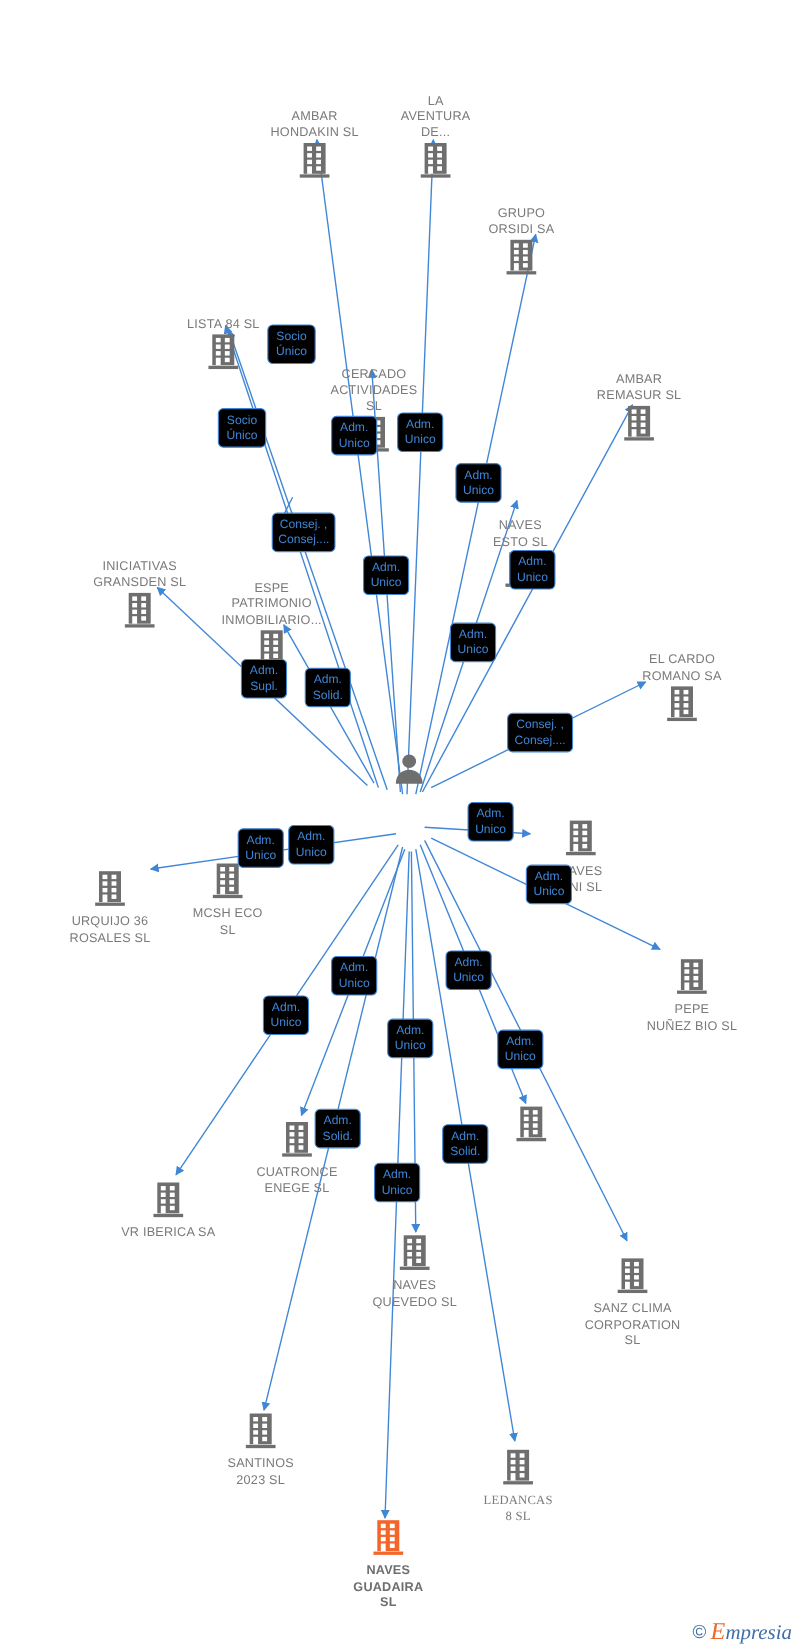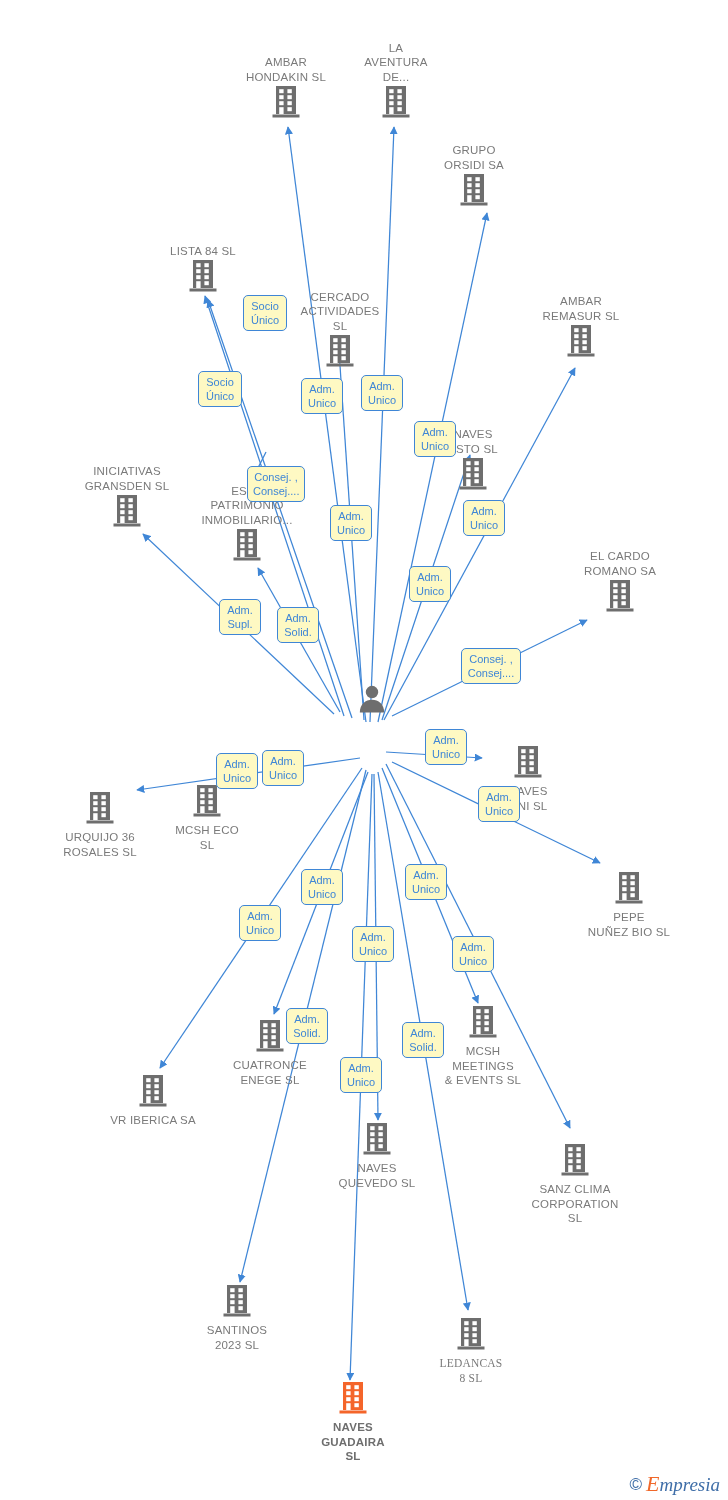--- a/index.html
+++ b/index.html
@@ -21,31 +21,32 @@
     z-index:3;
   }
   .node .ico{display:block;margin:0 auto;}
   .node .lbl{
     display:block;
     font-size:11.5px;
     line-height:14.5px;
     color:#7a7a7a;
     letter-spacing:.2px;
     white-space:pre-line;
+    margin-top:44px;
   }
   .node.below .lbl{margin-top:1px;}
   .node.above .lbl{margin-bottom:1px;}
 
   .person .lbl{color:#7a7a7a;}
 
   .elabel{
     position:absolute;
     border:1.3px solid #3f86d6;
     border-radius:5px;
-    background:#fef9c3;
+    background:#000000;
     color:#3f86d6;
     font-size:11px;
     line-height:14px;
     padding:3px 5px 0;
     text-align:center;
     white-space:pre-line;
     z-index:5;
     box-sizing:border-box;
   }
 
@@ -352,23 +353,20 @@
             <rect x="8.2" y="4.2" width="4.4" height="4" fill="#fff"></rect>
             <rect x="16.4" y="4.2" width="4.4" height="4" fill="#fff"></rect>
             <rect x="8.2" y="10.2" width="4.4" height="4" fill="#fff"></rect>
             <rect x="16.4" y="10.2" width="4.4" height="4" fill="#fff"></rect>
             <rect x="8.2" y="16.2" width="4.4" height="4" fill="#fff"></rect>
             <rect x="16.4" y="16.2" width="4.4" height="4" fill="#fff"></rect>
             <rect x="8.2" y="22.2" width="4.4" height="6.8" fill="#fff"></rect>
             <rect x="16.4" y="22.2" width="4.4" height="4" fill="#fff"></rect>
             <rect x="1.5" y="29.5" width="27" height="3" fill="#6e6e6e"></rect>
           </svg></span>
-        <span class="lbl">MCSH
-MEETINGS
-&amp; EVENTS  SL</span>
       </div>
       <div class="node below" style="left: 153px; top: 1074px;">
         <span class="ico"><svg width="30" height="34" viewBox="0 0 30 34" aria-hidden="true">
             <rect x="5" y="1" width="20" height="28" fill="#6e6e6e"></rect>
             <rect x="8.2" y="4.2" width="4.4" height="4" fill="#fff"></rect>
             <rect x="16.4" y="4.2" width="4.4" height="4" fill="#fff"></rect>
             <rect x="8.2" y="10.2" width="4.4" height="4" fill="#fff"></rect>
             <rect x="16.4" y="10.2" width="4.4" height="4" fill="#fff"></rect>
             <rect x="8.2" y="16.2" width="4.4" height="4" fill="#fff"></rect>
             <rect x="16.4" y="16.2" width="4.4" height="4" fill="#fff"></rect>

